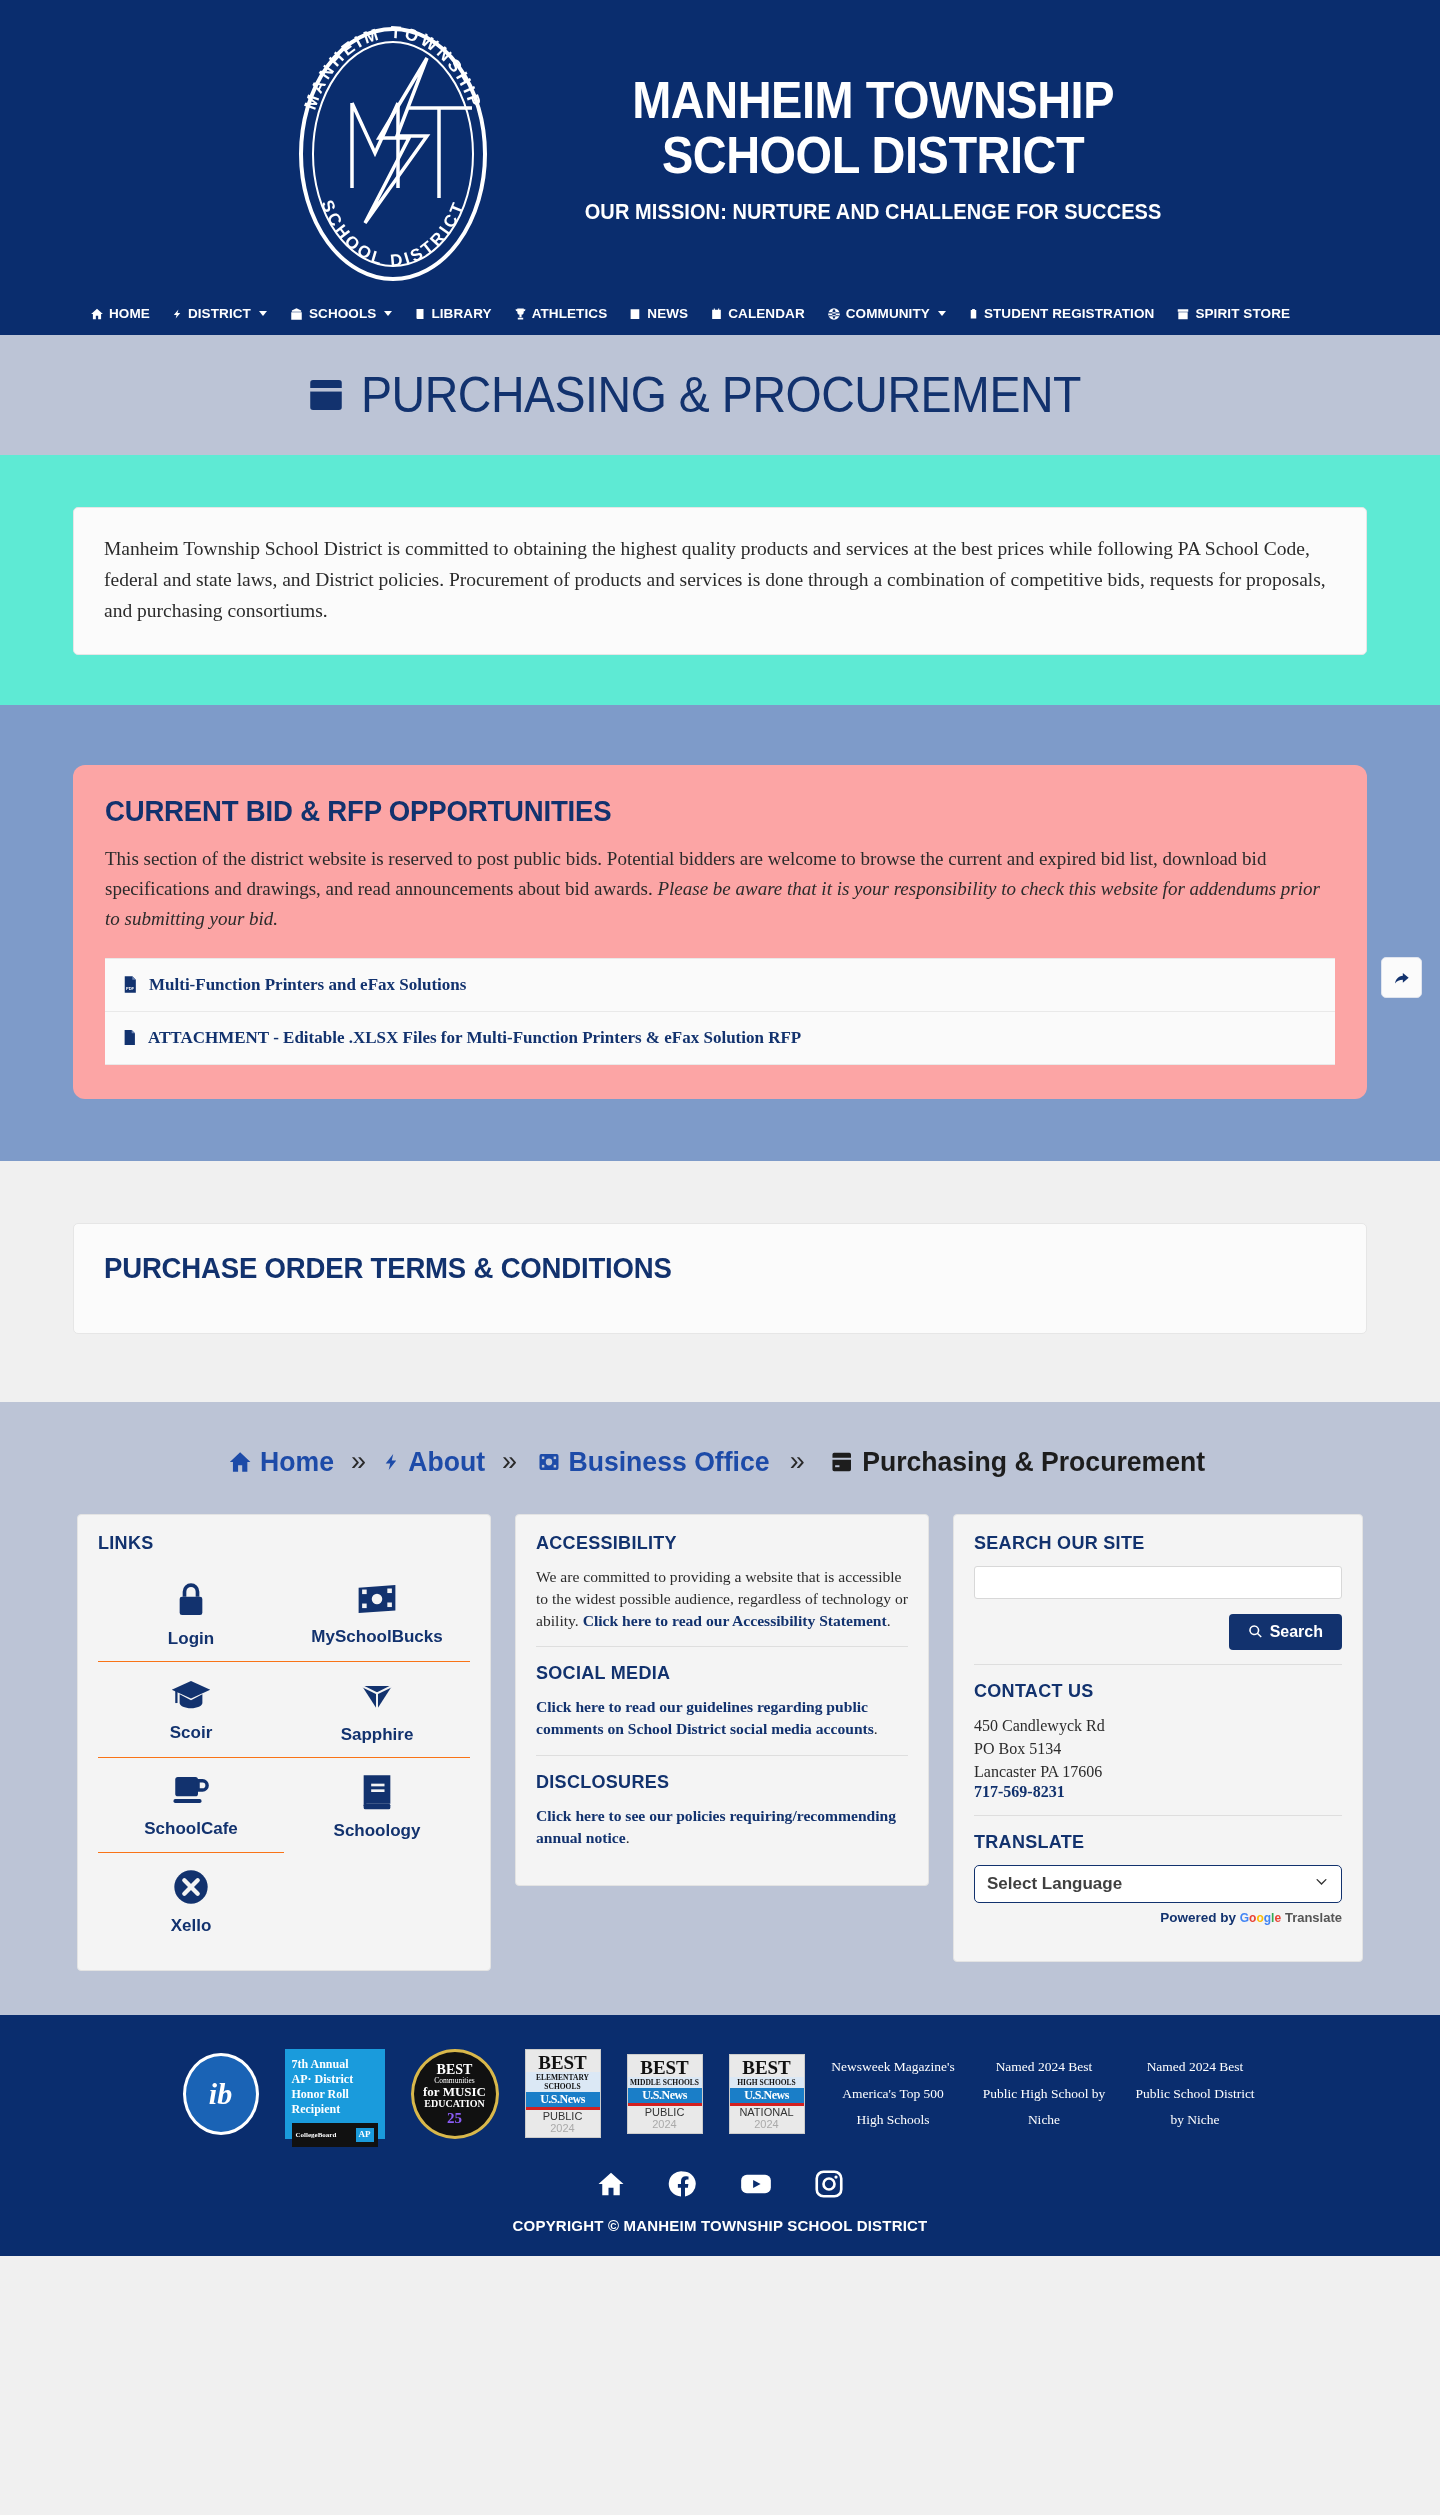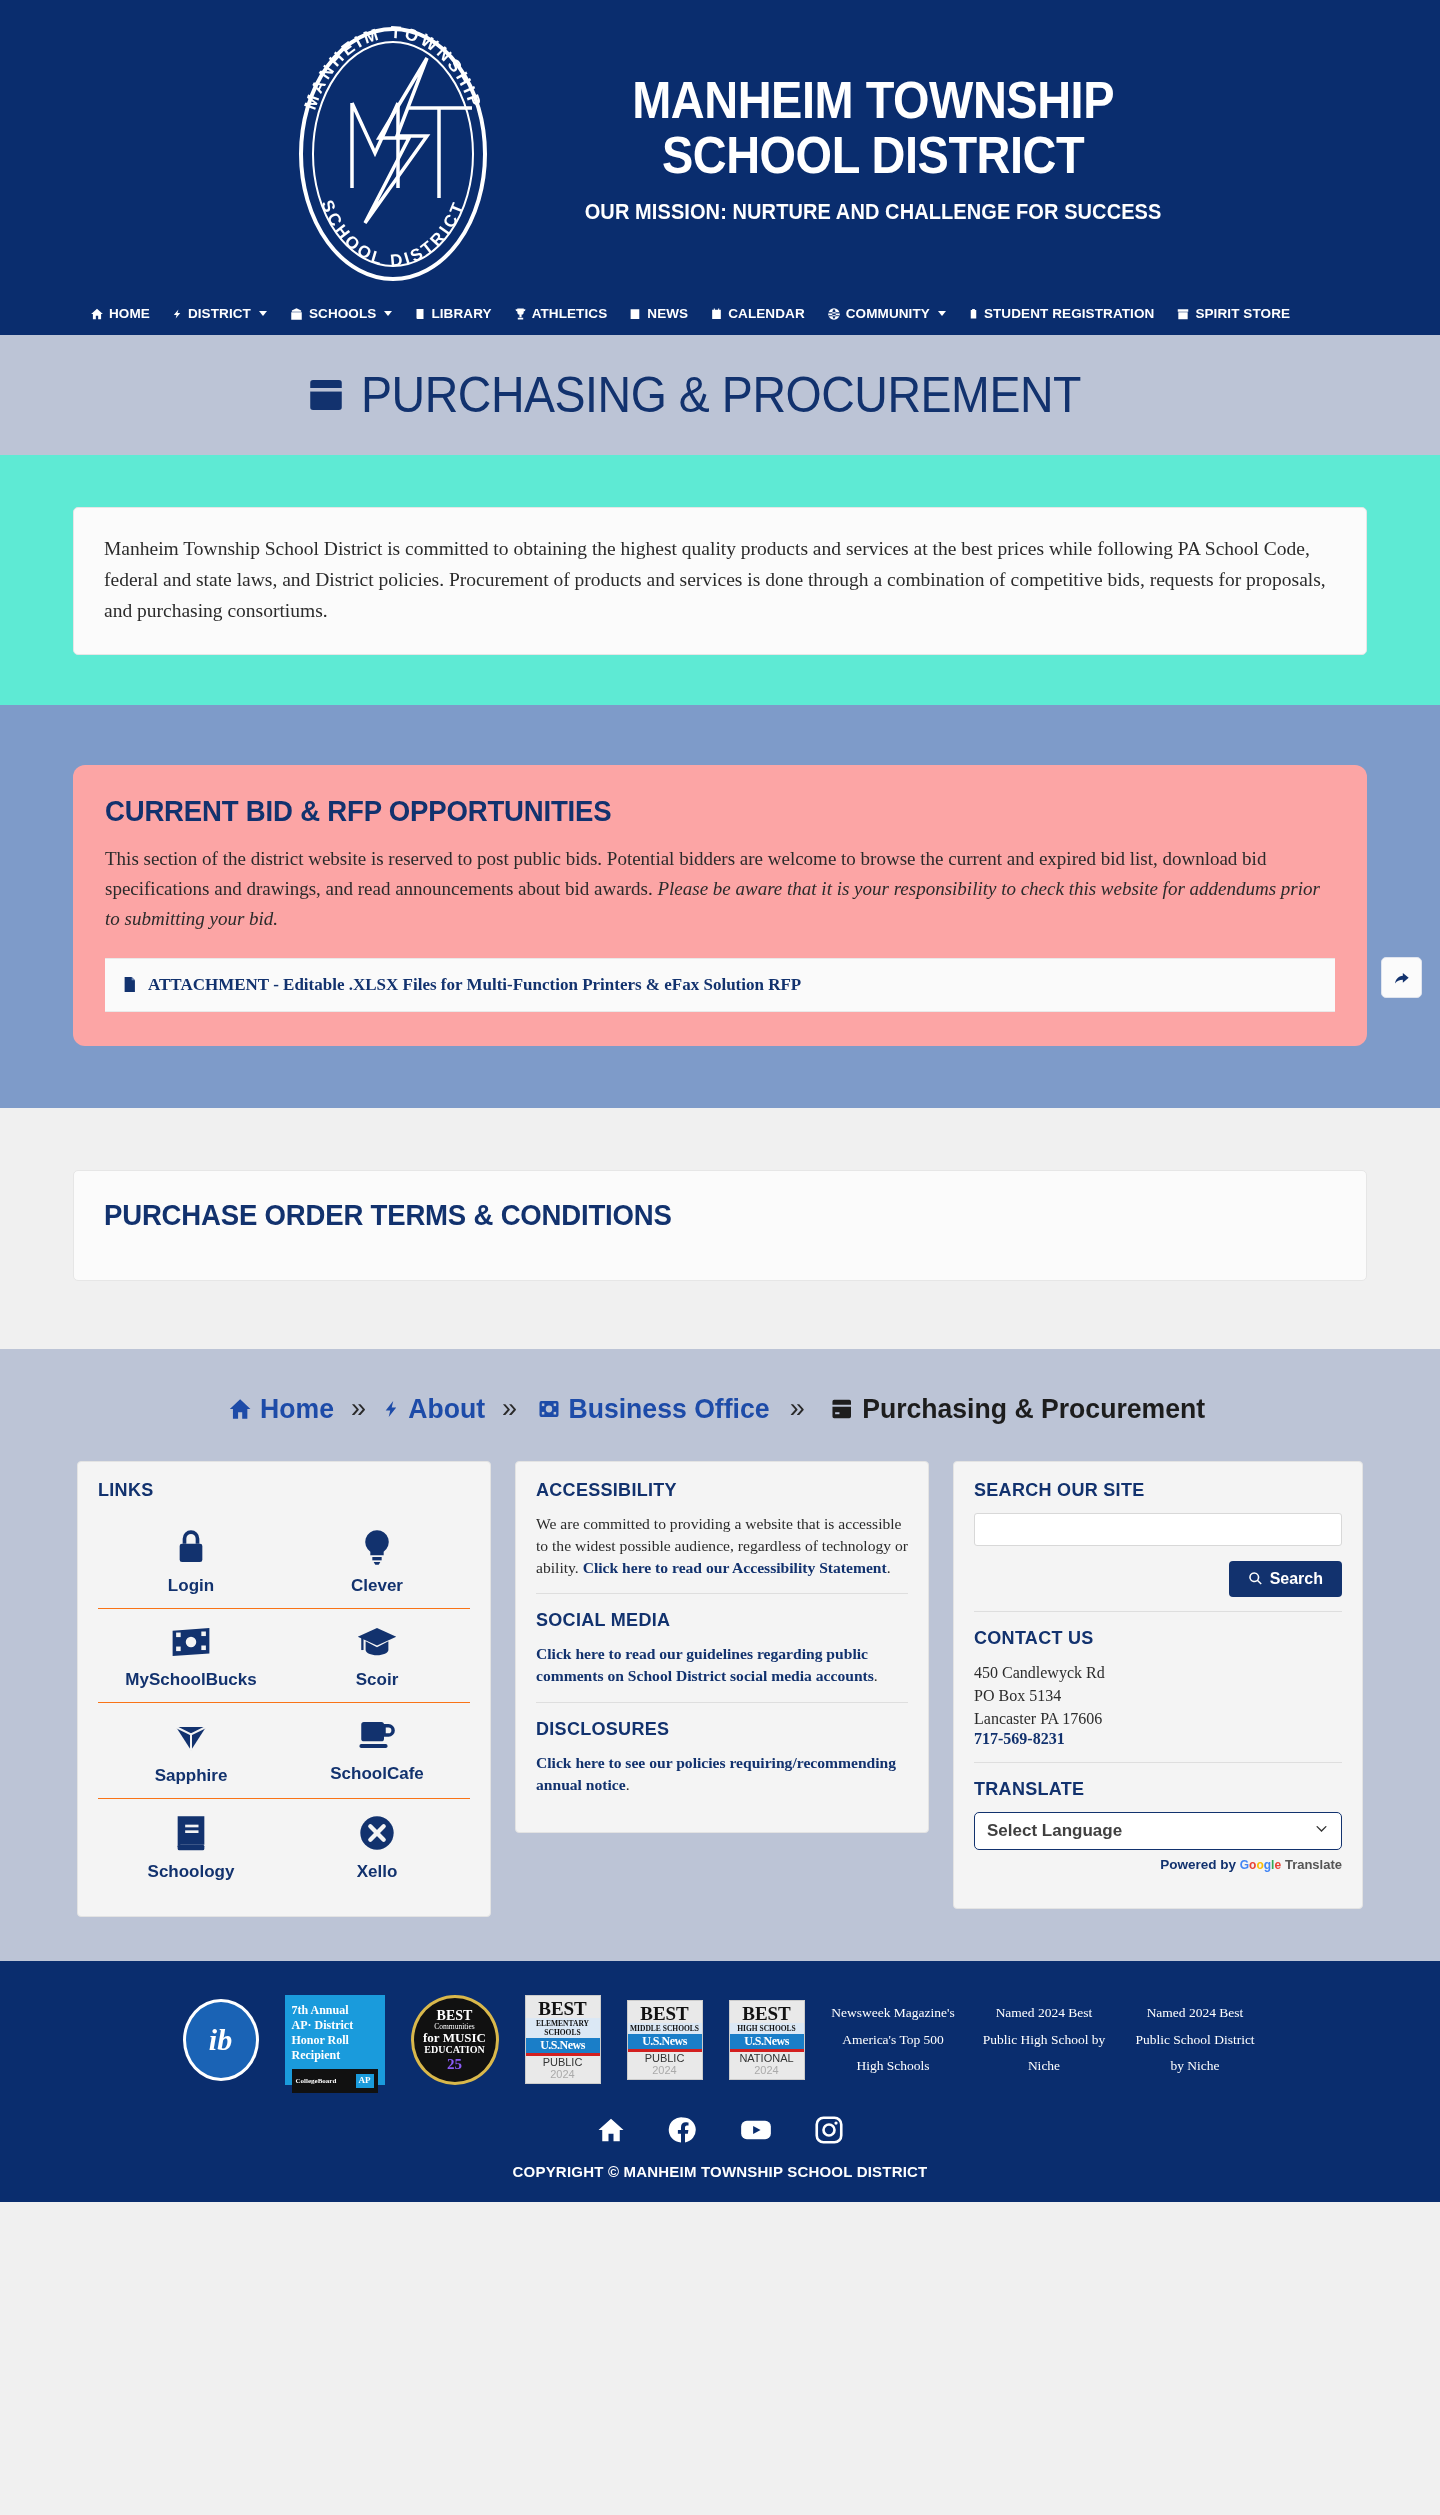--- a/index.html
+++ b/index.html
@@ -515,20 +515,30 @@
   <div class="container">
     <div class="card-blue-section">
       <h2 class="section-head">CURRENT BID &amp; RFP OPPORTUNITIES</h2>
       <p class="bid-desc">
         <span>This section of the district website is reserved to post public bids. Potential bidders are welcome to browse the current and expired bid list, download bid specifications and drawings, and read announcements about bid awards. </span><em>Please be aware that it is your responsibility to check this website for addendums prior to submitting your bid.</em>
       </p>
 
       <div class="file-list">
         <div class="file-row">
           <span>
+            <svg width="14" height="17" viewBox="0 0 24 28">
+                <path d="M3 0h13l6 6v22H3z" fill="#12326e"></path>
+                <path d="M16 0l6 6h-6z" fill="#6d86b5"></path>
+                <text x="12" y="24" font-size="7" font-family="Liberation Sans, sans-serif" fill="#ffffff" text-anchor="middle" font-weight="700">PDF</text>
+              </svg>
+          </span>
+          <span class="fname">Multi-Function Printers and eFax Solutions</span>
+        </div>
+        <div class="file-row">
+          <span>
             <svg width="13" height="17" viewBox="0 0 24 28">
                 <path d="M3 0h13l6 6v22H3z" fill="#12326e"></path>
                 <path d="M16 0l6 6h-6z" fill="#6d86b5"></path>
               </svg>
           </span>
           <span class="fname">ATTACHMENT - Editable .XLSX Files for Multi-Function Printers &amp; eFax Solution RFP</span>
         </div>
       </div>
     </div>
   </div>
@@ -607,30 +617,20 @@
         <a class="link-cell">
           <span>
               <svg width="40" height="40" viewBox="0 0 24 24">
                 <path d="M7 10V7a5 5 0 0 1 10 0v3h-2.2V7a2.8 2.8 0 0 0-5.6 0v3z"></path>
                 <rect x="5.2" y="10" width="13.6" height="11" rx="1.4"></rect>
               </svg>
             </span>
           <span class="llabel">Login</span>
         </a>
 
-        <a class="link-cell">
-          <span>
-              <svg width="40" height="40" viewBox="0 0 24 24">
-                <path d="M12 2a7 7 0 0 0-4 12.8V17h8v-2.2A7 7 0 0 0 12 2z"></path>
-                <rect x="9.2" y="18" width="5.6" height="2"></rect>
-                <path d="M10 21h4l-1 1.6h-2z"></path>
-              </svg>
-            </span>
-          <span class="llabel">Clever</span>
-        </a>
 
         <a class="link-cell">
           <span>
               <svg width="42" height="38" viewBox="0 0 24 20">
                 <path d="M1.5 3.5 L22.5 2 L22.5 16.5 L1.5 18z"></path>
                 <circle cx="12" cy="10" r="3" fill="#f4f4f4"></circle>
                 <rect x="3.5" y="4.6" width="2.6" height="2.6" fill="#f4f4f4"></rect>
                 <rect x="17.9" y="4" width="2.6" height="2.6" fill="#f4f4f4"></rect>
                 <rect x="3.5" y="12.6" width="2.6" height="2.6" fill="#f4f4f4"></rect>
                 <rect x="17.9" y="12" width="2.6" height="2.6" fill="#f4f4f4"></rect>

